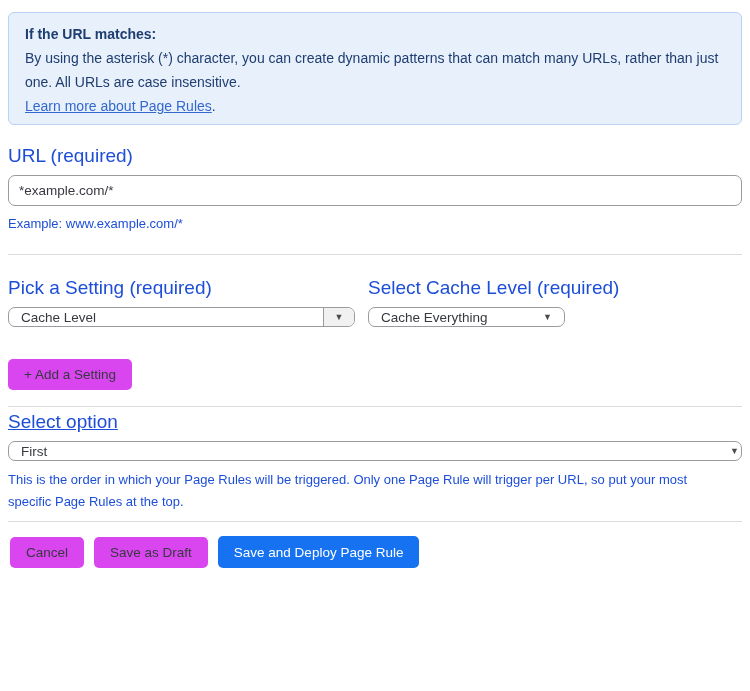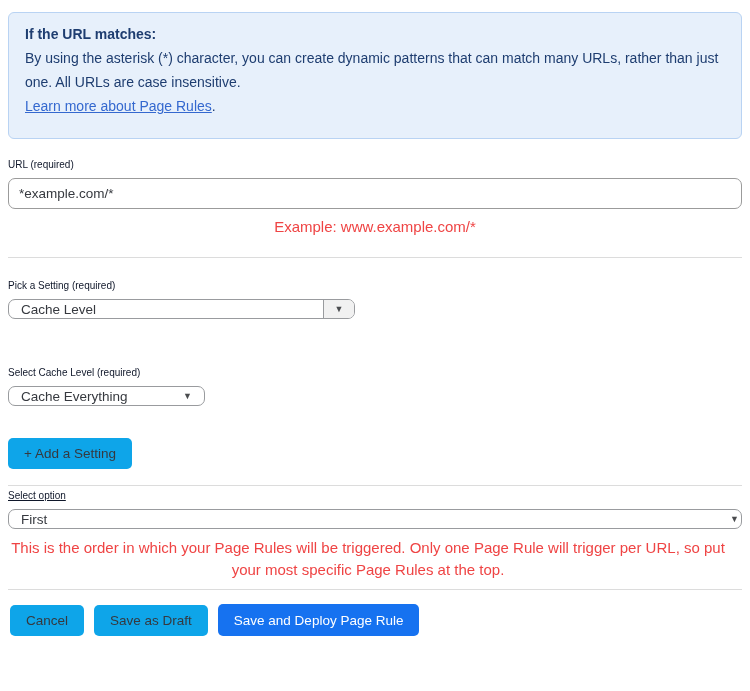--- a/index.html
+++ b/index.html
@@ -18,73 +18,72 @@
     font-weight: bold;
     color: #313439;
     margin: 0 0 14px 2px;
     line-height: 22px;
   }
 
   .info-box {
     background: #e7f0fb;
     border: 1px solid #b9d3f3;
     border-radius: 6px;
-    padding: 9px 16px 20px 16px;
+    padding: 9px 16px 6px 16px;
     font-size: 14px;
     line-height: 24px;
     color: #1e3d70;
   }
   .info-box .info-heading { font-weight: bold; }
   .info-box a.info-link {
     color: #3468cf;
     text-decoration: underline;
     cursor: pointer;
   }
 
   .field-label {
-    font-size: 10px;
-    color: #0f172a;
+    font-size: 19px;
+    color: #1d4ed8;
     margin-top: 20px;
   }
   .text-input {
     display: block;
     width: 100%;
     height: 31px;
     margin-top: 8px;
     border: 1px solid #9b9b9b;
     border-radius: 7px;
     padding: 0 10px;
     font-family: "Liberation Sans", sans-serif;
     font-size: 13.5px;
     color: #36393f;
     outline: none;
     background: #fff;
   }
   .helper-text {
-    font-size: 15px;
-    color: #ef4444;
+    font-size: 13px;
+    color: #1d4ed8;
     margin-top: 7px;
     line-height: 21px;
-    text-align: center;
   }
 
   .divider {
     border: none;
     border-top: 1px solid #dcdcdc;
     margin: 20px 0 0 0;
   }
 
   h2.section-heading {
     font-size: 15px;
     font-weight: bold;
     color: #313439;
     margin: 18px 0 0 0;
   }
 
-  .selects-row { display: flex; gap: 30px; margin-top: 4px; flex-direction: column; }
+  .selects-row { display: flex; gap: 13px; margin-top: 4px; }
   .select-col .field-label { margin-top: 18px; }
 
   .select {
     margin-top: 8px;
     height: 20px;
     border: 1px solid #999b9e;
     border-radius: 7px;
     background: #fff;
     display: flex;
     align-items: center;
@@ -113,21 +112,21 @@
     align-items: center;
     justify-content: center;
     height: 31px;
     padding: 0 16px;
     border: none;
     border-radius: 5px;
     font-family: "Liberation Sans", sans-serif;
     font-size: 13.5px;
     cursor: pointer;
   }
-  .btn-gray { background: #0ea5e9; color: #36393f; }
+  .btn-gray { background: #d946ef; color: #36393f; }
   .btn-primary { background: #1672f0; color: #ffffff; height: 32px; }
 
   .add-setting { margin-top: 32px; }
 
   .order-helper { margin-top: 8px; line-height: 22px; max-width: 720px; }
 
   .actions-row {
     display: flex;
     gap: 10px;
     align-items: center;

